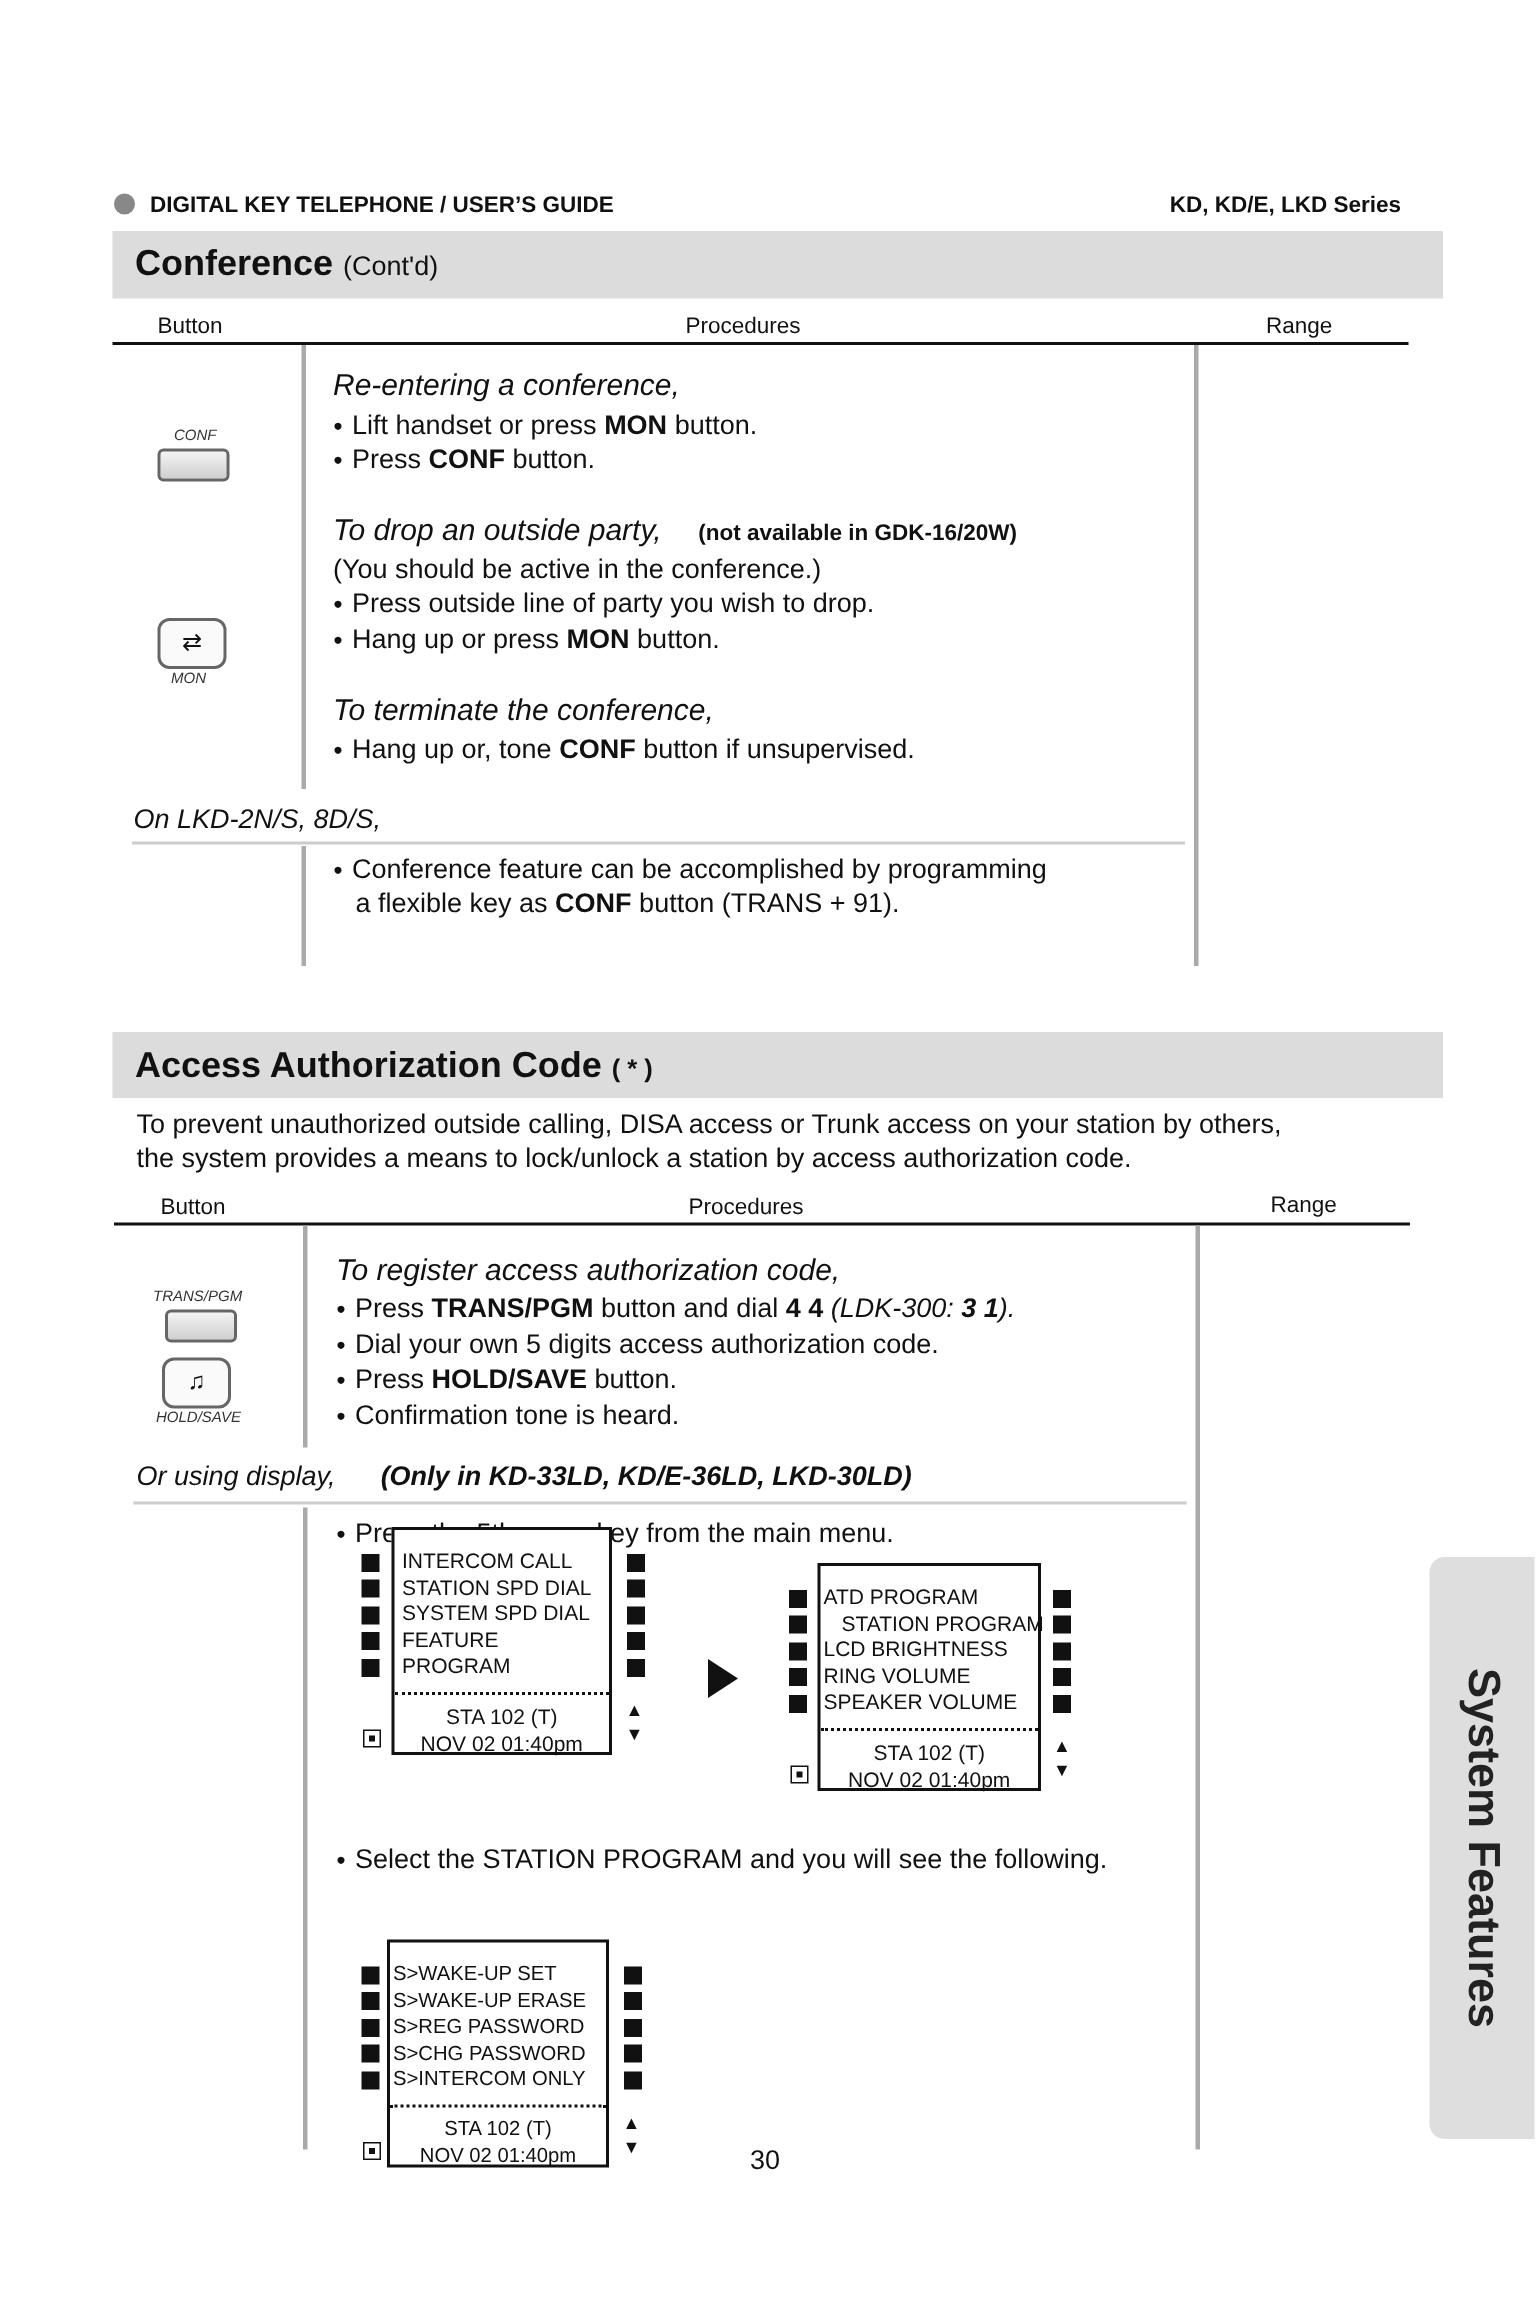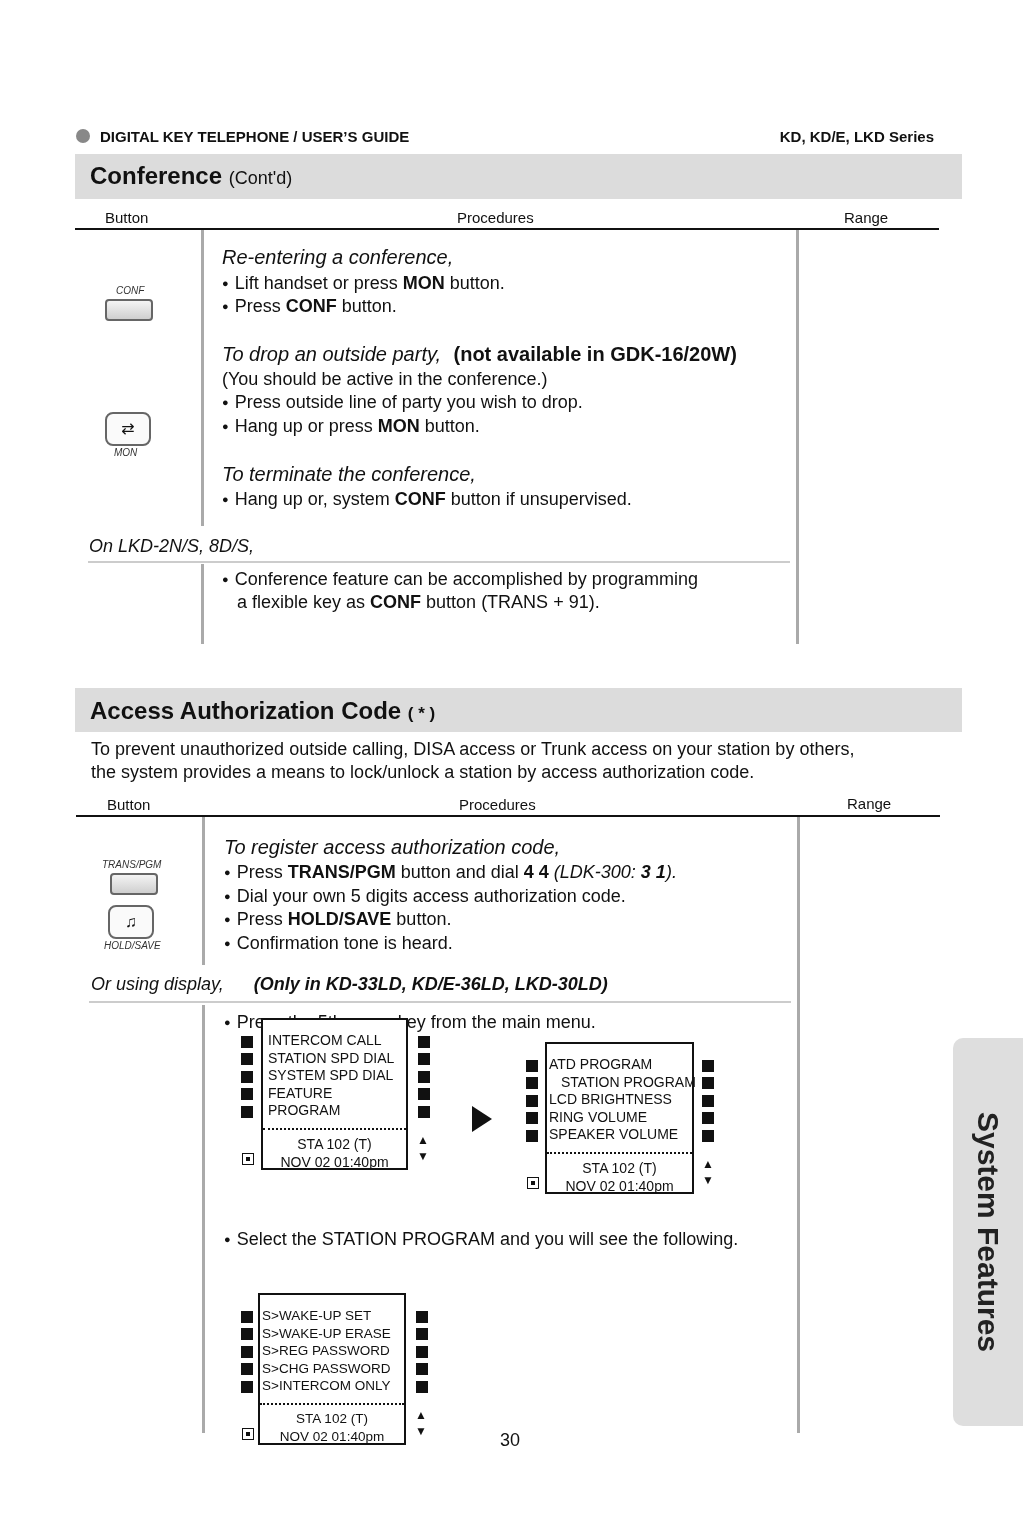--- a/index.html
+++ b/index.html
@@ -58,28 +58,28 @@
 
 <div class="abs key-round" style="left:105px;top:412px;">⇄</div>
 <div class="abs key-lbl" style="left:114px;top:447px;">MON</div>
 
 <div class="abs italic-h" style="left:222px;top:246px;">Re-entering a conference,</div>
 <div class="abs txt bullet" style="left:222px;top:272px;"><span>Lift handset or press </span><b>MON</b><span> button.</span></div>
 <div class="abs txt bullet" style="left:222px;top:295px;"><span>Press </span><b>CONF</b><span> button.</span></div>
 
 <div class="abs" style="left:222px;top:343px;">
   <span class="italic-h">To drop an outside party,</span>
-  <b style="font-size:20px;margin-left:8px;">(not available in GDK-16/20W)</b>
+  <b style="font-size:15px;margin-left:20px;">(not available in GDK-16/20W)</b>
 </div>
 <div class="abs txt" style="left:222px;top:368px;">(You should be active in the conference.)</div>
 <div class="abs txt bullet" style="left:222px;top:391px;"><span>Press outside line of party you wish to drop.</span></div>
 <div class="abs txt bullet" style="left:222px;top:415px;"><span>Hang up or press </span><b>MON</b><span> button.</span></div>
 
 <div class="abs italic-h" style="left:222px;top:463px;">To terminate the conference,</div>
-<div class="abs txt bullet" style="left:222px;top:488px;"><span>Hang up or, system </span><b>CONF</b><span> button if unsupervised.</span></div>
+<div class="abs txt bullet" style="left:222px;top:488px;"><span>Hang up or, tone </span><b>CONF</b><span> button if unsupervised.</span></div>
 
 <div class="abs" style="left:89px;top:536px;font-size:18px;font-style:italic;">On LKD-2N/S, 8D/S,</div>
 <div class="abs hline" style="left:88px;top:561px;width:702px;"></div>
 <div class="abs txt bullet" style="left:222px;top:568px;"><span>Conference feature can be accomplished by programming</span></div>
 <div class="abs txt" style="left:237px;top:591px;"><span>a flexible key as </span><b>CONF</b><span> button (TRANS + 91).</span></div>
 
 <div class="abs section-band" style="top:688px;height:44px;">
   <div class="section-title" style="top:9px;">
     <span>Access Authorization Code</span>
     <span style="font-size:17px;">( * )</span>

